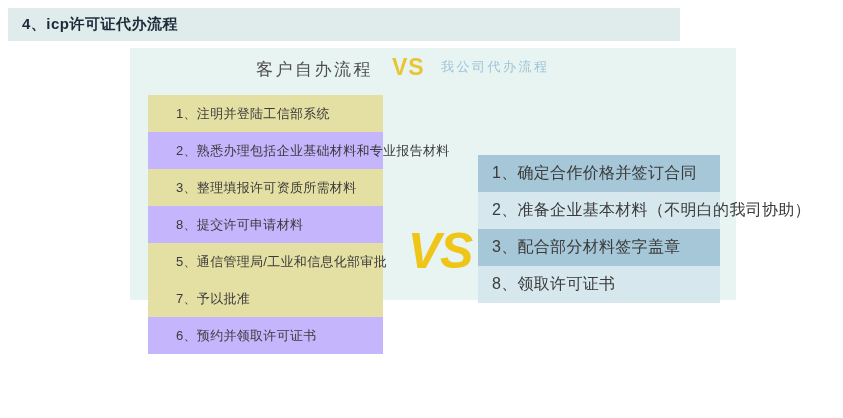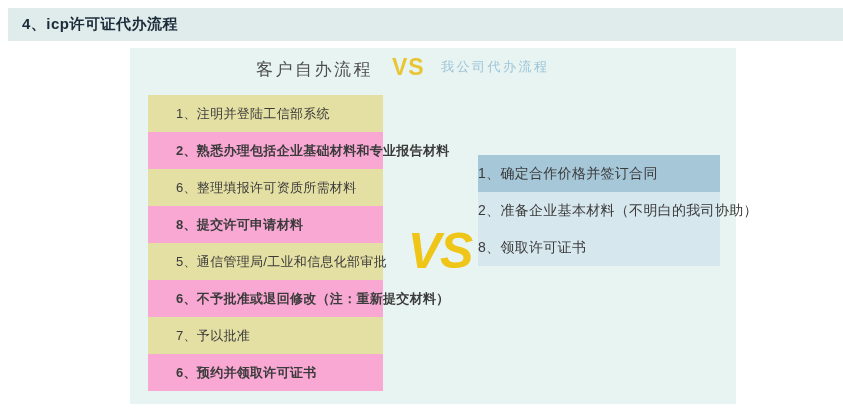--- a/index.html
+++ b/index.html
@@ -13,42 +13,42 @@
     font-family: "Liberation Sans", "DejaVu Sans", sans-serif;
     overflow: hidden;
     position: relative;
   }
 
   
   #title-bar {
     position: absolute;
     left: 8px;
     top: 8px;
-    width: 835px;
+    width: 672px;
     height: 33px;
     background: #dfeceb;
     display: flex;
     align-items: center;
   }
   #title-bar .title-text {
     font-size: 15px;
     font-weight: bold;
     color: #1c2b3a;
     letter-spacing: 0.5px;
     padding-left: 14px;
     font-family: "Liberation Sans", "DejaVu Sans", sans-serif;
   }
 
   
   #compare-panel {
     position: absolute;
     left: 130px;
     top: 48px;
     width: 606px;
-    height: 356px;
+    height: 252px;
     background: #e8f4f1;
   }
 
   
   #panel-header {
     position: absolute;
     left: 0;
     top: 6px;
     width: 606px;
     height: 38px;
@@ -98,21 +98,21 @@
     display: flex;
     align-items: center;
     padding-left: 28px;
     box-sizing: border-box;
     font-size: 13px;
     color: #3b3b3b;
     white-space: nowrap;
     letter-spacing: 0.3px;
   }
   #left-column .flow-row.odd  { background: #e4dfa3; }
-  #left-column .flow-row.even { background: #f9a8d4; font-weight: bold; }
+  #left-column .flow-row.even { background: #c4b5fd; }
 
   
   #center-vs {
     position: absolute;
     left: 265px;
     top: 178px;
     width: 90px;
     text-align: center;
     font-family: "Liberation Sans", "DejaVu Sans", sans-serif;
     font-size: 50px;
@@ -127,23 +127,23 @@
   #right-column {
     position: absolute;
     left: 348px;
     top: 107px;
     width: 242px;
   }
   #right-column .flow-row {
     height: 37px;
     display: flex;
     align-items: center;
-    padding-left: 0;
+    padding-left: 14px;
     box-sizing: border-box;
-    font-size: 14px;
+    font-size: 16px;
     color: #3b3b3b;
     white-space: nowrap;
     letter-spacing: 0.3px;
   }
   #right-column .flow-row.odd  { background: #a5c7d8; }
   #right-column .flow-row.even { background: #d6e7ee; }
 </style>
 </head>
 <body>
 
@@ -155,29 +155,29 @@
 
   <div id="panel-header">
     <span class="hdr-left">客户自办流程</span>
     <span class="hdr-vs">VS</span>
     <span class="hdr-right">我公司代办流程</span>
   </div>
 
   <div id="left-column">
     <div class="flow-row odd">1、注明并登陆工信部系统</div>
     <div class="flow-row even">2、熟悉办理包括企业基础材料和专业报告材料</div>
-    <div class="flow-row odd">6、整理填报许可资质所需材料</div>
+    <div class="flow-row odd">3、整理填报许可资质所需材料</div>
     <div class="flow-row even">8、提交许可申请材料</div>
     <div class="flow-row odd">5、通信管理局/工业和信息化部审批</div>
-    <div class="flow-row even">6、不予批准或退回修改（注：重新提交材料）</div>
     <div class="flow-row odd">7、予以批准</div>
     <div class="flow-row even">6、预约并领取许可证书</div>
   </div>
 
   <div id="center-vs">VS</div>
 
   <div id="right-column">
     <div class="flow-row odd">1、确定合作价格并签订合同</div>
     <div class="flow-row even">2、准备企业基本材料（不明白的我司协助）</div>
+    <div class="flow-row odd">3、配合部分材料签字盖章</div>
     <div class="flow-row even">8、领取许可证书</div>
   </div>
 
 </div>
 
 </body></html>

